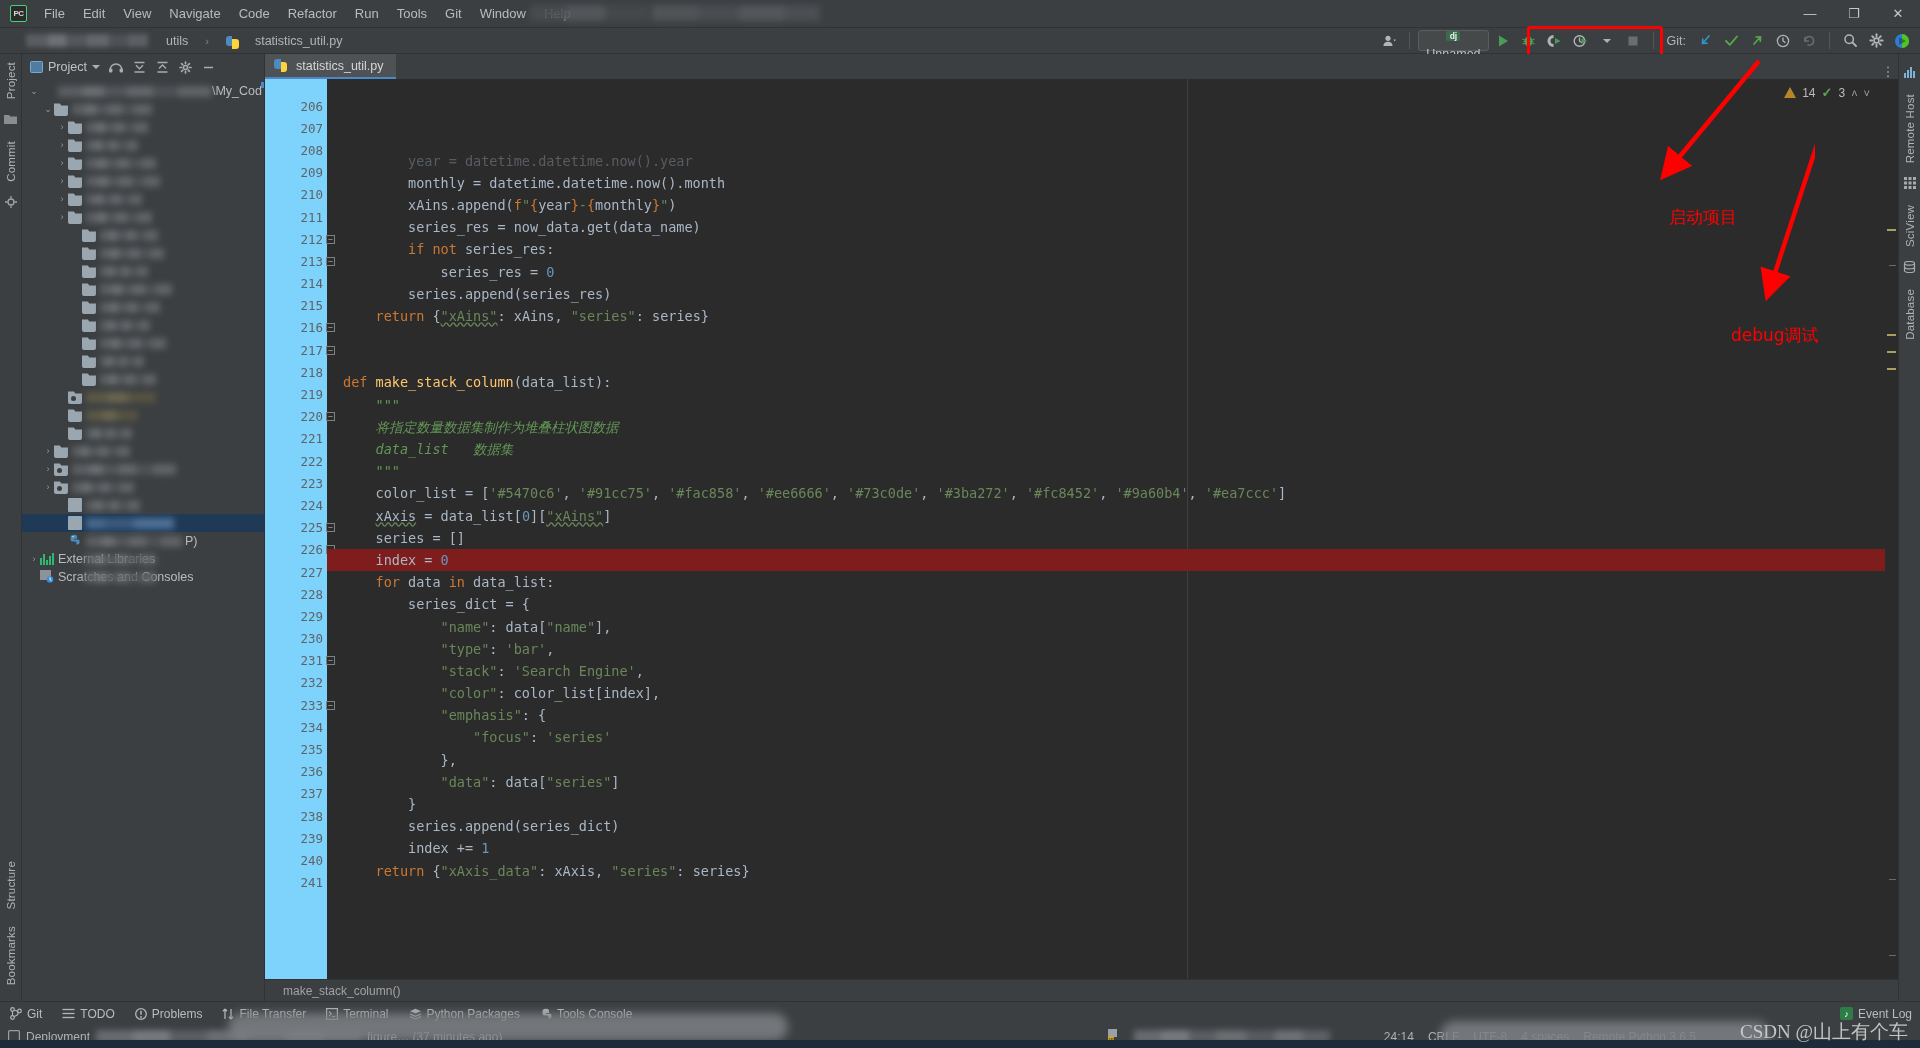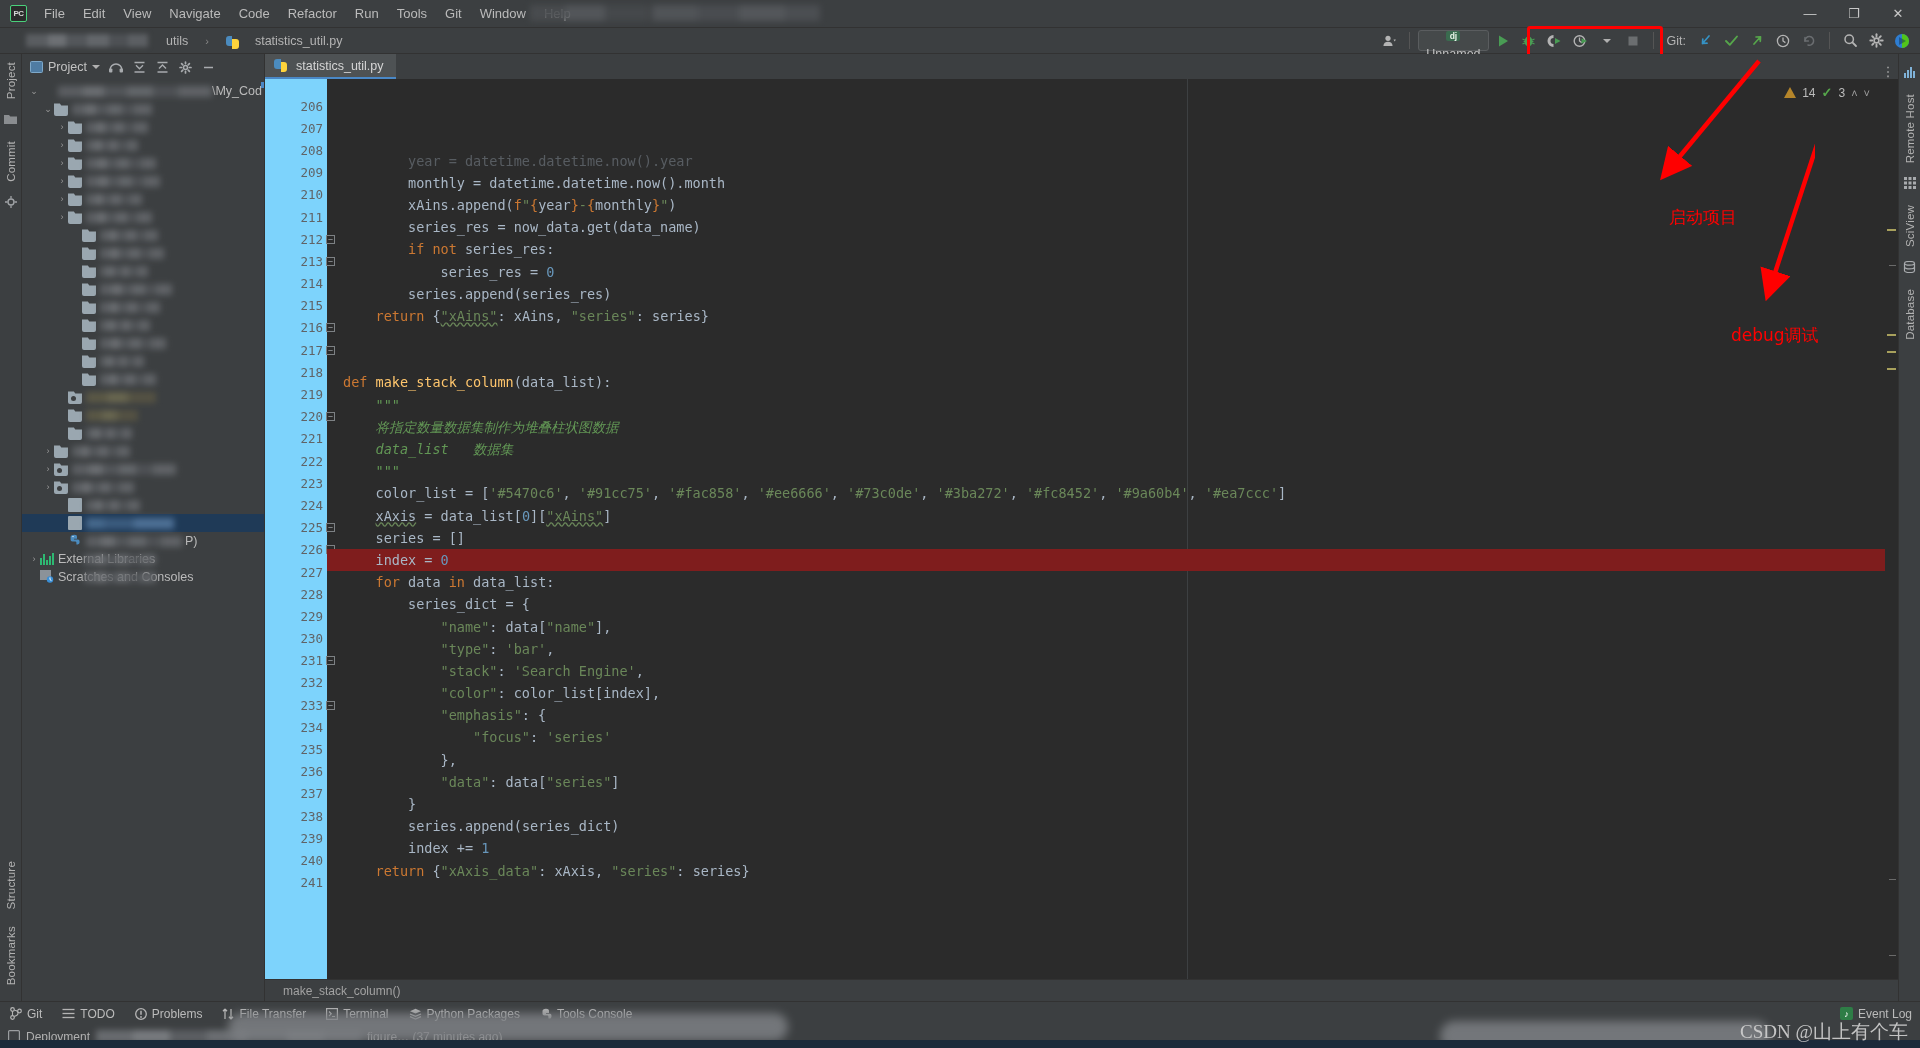--- a/index.html
+++ b/index.html
@@ -861,20 +861,36 @@
   <div class="statusbar">
     <div class="sb-left">
       <svg width="12" height="13" viewBox="0 0 12 13">
         <rect x="0.6" y="0.6" width="10.8" height="11.8" rx="1" fill="none" stroke="#9a9d9f" stroke-width="1.2"></rect>
       </svg>
       <span class="sb-item">Deployment</span>
       <div class="sb-blur"></div>
       <span class="sb-item">figure… (37 minutes ago)</span>
     </div>
 
+    <div class="sb-right">
+      <span>
+        <svg width="13" height="14" viewBox="0 0 13 14">
+          <rect x="1" y="1" width="9" height="8" fill="#9aa0a6"></rect>
+          <rect x="1" y="8.5" width="6" height="5" fill="#d6a419"></rect>
+          <text x="1.4" y="12.6" font-size="4" fill="#333" font-family="monospace">SFL</text>
+        </svg>
+      </span>
+      <div class="sb-blur" style="width:196px; margin-right:40px;"></div>
+      <span class="sb-item">24:14</span>
+      <span class="sb-item">CRLF</span>
+      <span class="sb-item">UTF-8</span>
+      <span class="sb-item">4 spaces</span>
+      <span class="sb-item">Remote Python 3.6.5</span>
+      <span style="width:200px; display:inline-block;"></span>
+    </div>
 
     <div class="scrollbar-h"></div>
     <div class="blur-pill" style="left:228px; top:-12px; width:560px; height:28px;"></div>
     <div class="blur-pill" style="left:1440px; top:-4px; width:330px; height:30px;"></div>
   </div>
 
   <div class="watermark">CSDN @山上有个车</div>
   <div class="blue-strip"></div>
 </div>
 

